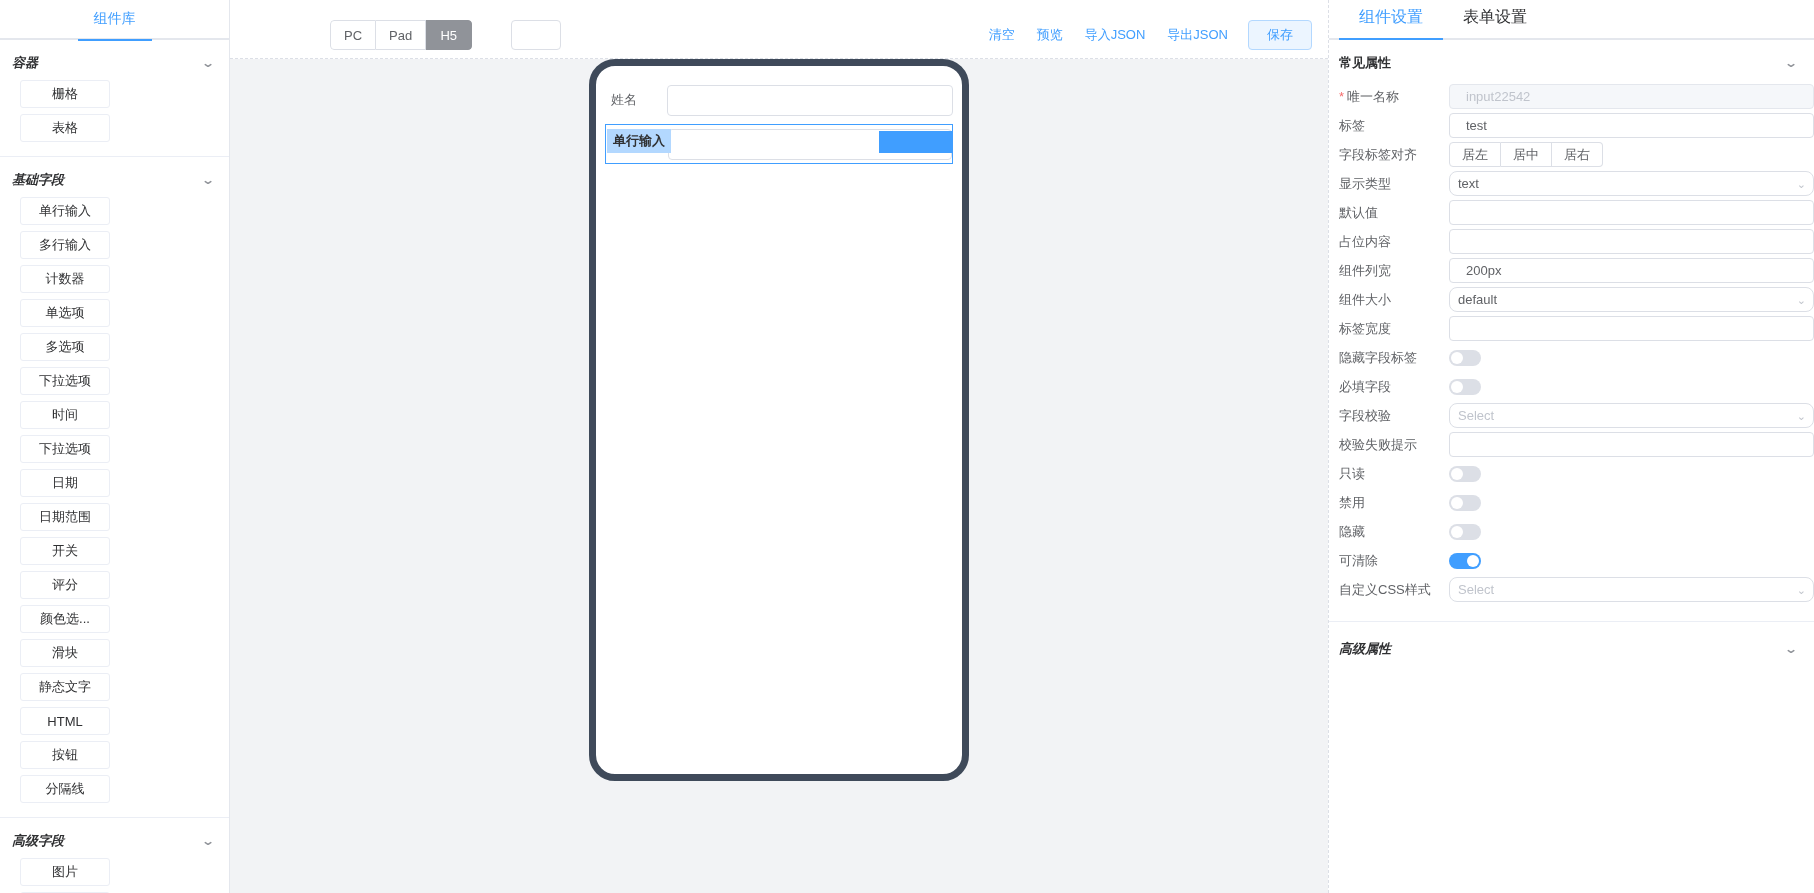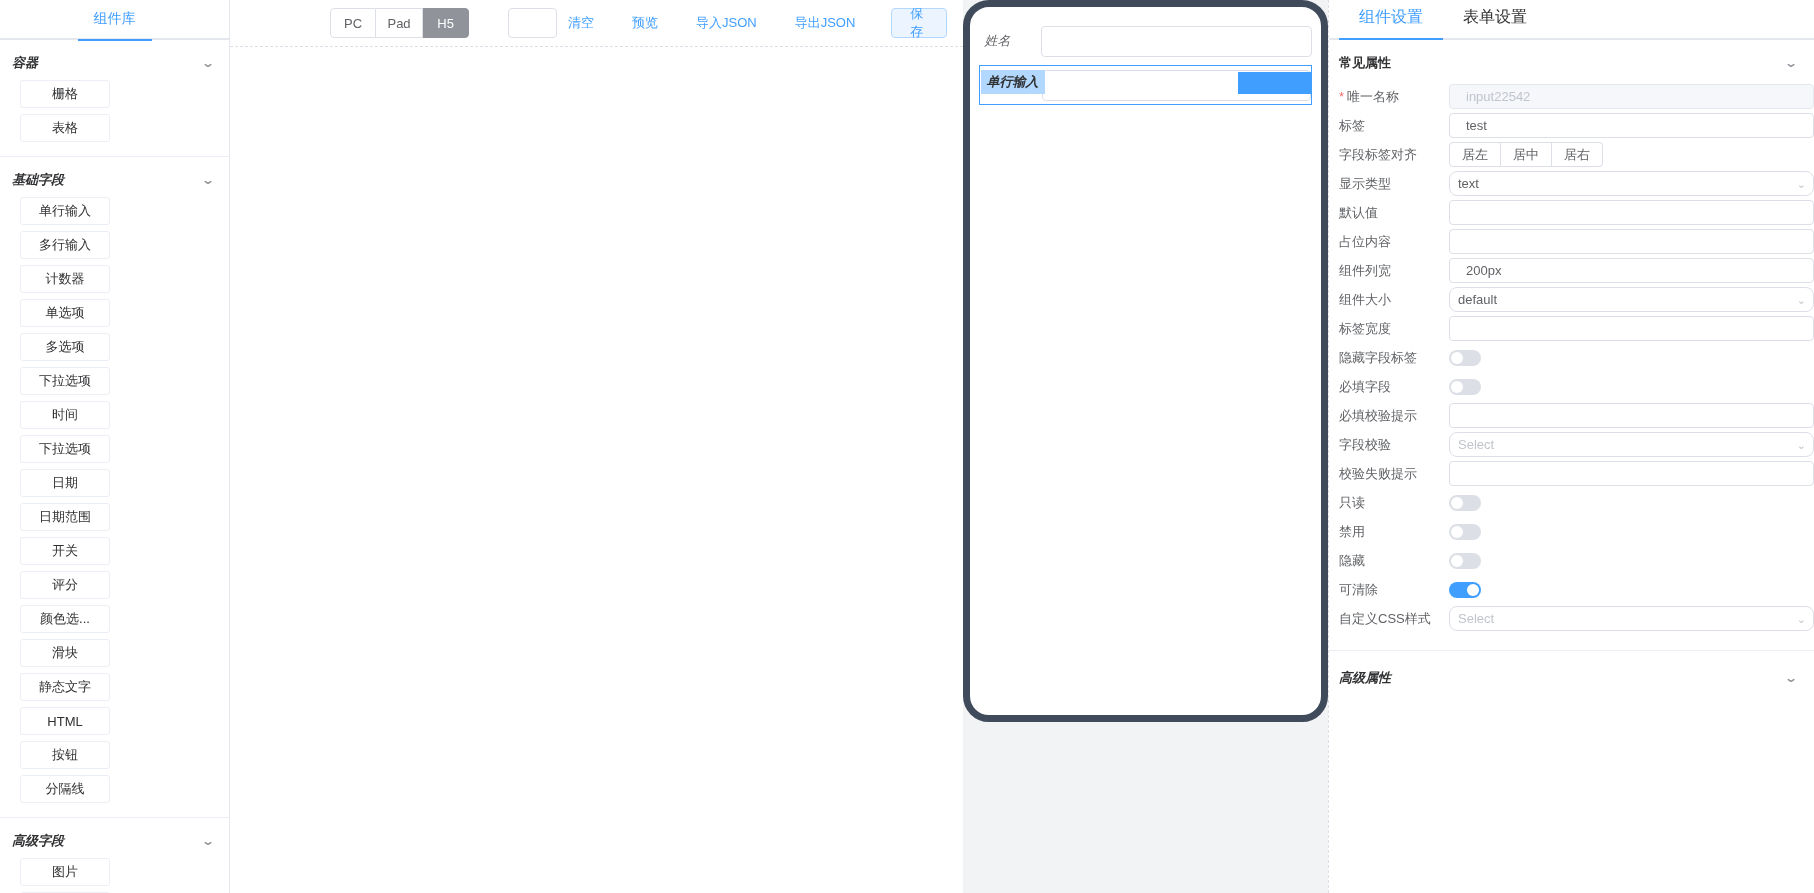--- a/index.html
+++ b/index.html
@@ -57,21 +57,21 @@
   .lp-item {
     width: 90px; height: 28px;
     border: 1px solid #ebeef5; border-radius: 3px;
     background: #fff; color: #303133;
     font-size: 13px; display: flex; align-items: center; justify-content: center;
     cursor: grab; white-space: nowrap; overflow: hidden;
   }
   .lp-divider { height: 1px; background: #ebeef5; margin: 4px 0 0 0; }
 
   
-  .center { flex: 1 1 auto; display: flex; flex-direction: row; min-width: 0; background: #fff; }
+  .center { flex: 1 1 auto; display: flex; flex-direction: column; min-width: 0; background: #fff; margin-top: 12px; }
   .toolbar {
     height: 47px; flex: 0 0 47px;
     display: flex; align-items: center;
     border-bottom: 1px dashed #dcdfe6;
     padding: 0 14px;
     background: #fff;
     position: relative;
   }
   .device-switch {
     display: flex; margin-left: 86px;
@@ -87,21 +87,21 @@
   }
   .device-btn:first-child { border-left: 1px solid #dcdfe6; border-radius: 4px 0 0 4px; }
   .device-btn:last-child { border-radius: 0 4px 4px 0; }
   .device-btn.active { background: #909399; color: #fff; border-color: #909399; }
   .blank-box {
     margin-left: 39px;
     width: 50px; height: 30px;
     border: 1px solid #dcdfe6; border-radius: 4px; background: #fff;
   }
   .toolbar-right {
-    margin-left: auto; display: flex; align-items: center; gap: 16px;
+    margin-left: auto; display: flex; align-items: center; gap: 0;
   }
   .tb-link {
     color: #409eff; font-size: 13px; padding: 0 11px; cursor: pointer; white-space: nowrap;
   }
   .tb-save {
     margin-left: 9px; margin-right: 2px;
     height: 30px; padding: 0 18px;
     background: #ecf5ff; border: 1px solid #b3d8ff; border-radius: 4px;
     color: #409eff; font-size: 13px;
     display: flex; align-items: center; justify-content: center; cursor: pointer;
@@ -117,21 +117,20 @@
     border: 7px solid #3f4a5a; border-radius: 26px;
     background: #fff;
     position: relative;
     overflow: hidden;
   }
   .form-area { padding: 14px 9px 0 9px; }
   .form-row {
     display: flex; align-items: center;
     height: 40px; margin-bottom: 4px;
     position: relative;
-    font-style: italic;
   }
   .form-label {
     width: 62px; flex: 0 0 62px;
     font-size: 13px; color: #606266;
     padding-left: 6px;
   }
   .form-input {
     flex: 1 1 auto; height: 31px;
     border: 1px solid #dcdfe6; border-radius: 4px;
     background: #fff;
@@ -455,26 +454,20 @@
 
       <div class="prop-row">
         <div class="prop-label">必填字段</div>
         <div class="prop-field">
           <div class="switch">
               <span class="knob"></span>
             </div>
         </div>
       </div>
 
-      <div class="prop-row">
-        <div class="prop-label">必填校验提示</div>
-        <div class="prop-field">
-          <input class="inp" value="" style="">
-        </div>
-      </div>
 
       <div class="prop-row">
         <div class="prop-label">字段校验</div>
         <div class="prop-field">
           <div class="sel ph">
             <span>Select</span>
             <span class="arrow">⌄</span>
           </div>
         </div>
       </div>

